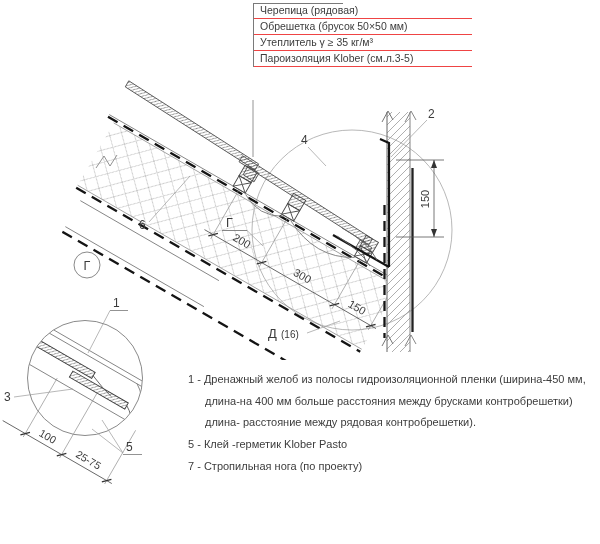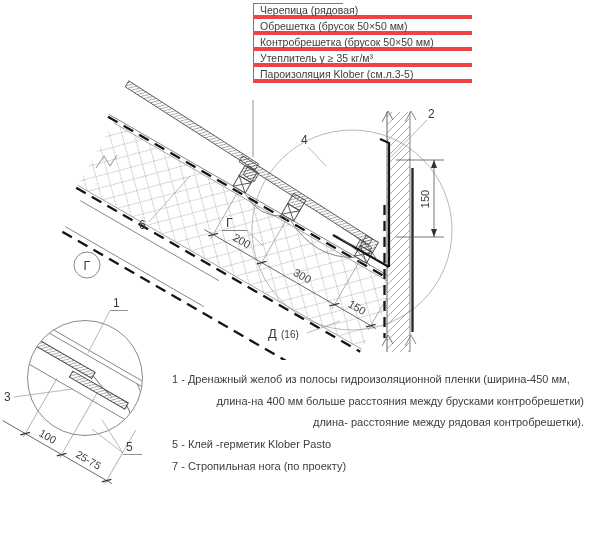--- a/index.html
+++ b/index.html
@@ -1,27 +1,27 @@
 <!DOCTYPE html>
 <html><head>
 <meta charset="utf-8">
 <style>
   html,body{margin:0;padding:0;background:#ffffff;}
   #stage{position:relative;width:600px;height:544px;background:#fff;overflow:hidden;
          font-family:"Liberation Sans","DejaVu Sans",sans-serif;color:#3a3a3a;}
   #drawing-svg{position:absolute;left:0;top:0;}
   
   .layers-table{position:absolute;left:253px;top:3px;width:218px;border-left:1px solid #7a7a7a;}
-  .layers-table .row{height:16px;box-sizing:border-box;border-bottom:4px solid #ef4444;
+  .layers-table .row{height:16px;box-sizing:border-box;border-bottom:1px solid #ef4444;
          font-size:10.5px;line-height:15px;padding-left:6px;white-space:nowrap;color:#3c3c3c;}
   .table-topline{position:absolute;left:253px;top:3px;width:90px;border-top:1px solid #7a7a7a;}
   
-  .legend{position:absolute;left:172px;top:369px;width:412px;font-size:11px;color:#3c3c3c;}
+  .legend{position:absolute;left:188px;top:369px;width:412px;font-size:11px;color:#3c3c3c;}
   .legend .lline{height:21.7px;line-height:21.7px;white-space:nowrap;}
-  .legend .indent{padding-left:17px;text-align:right;}
+  .legend .indent{padding-left:17px;}
   svg text{font-family:"Liberation Sans","DejaVu Sans",sans-serif;fill:#3a3a3a;}
 </style>
 </head>
 <body>
 
 <div id="stage">
 
   <svg id="drawing-svg" width="600" height="544" viewBox="0 0 600 544">
     <defs>
       <pattern id="pat-dense" width="4" height="4" patternUnits="userSpaceOnUse">
@@ -190,21 +190,20 @@
       <line x1="123" y1="454.5" x2="142" y2="454.5" stroke="#777" stroke-width="0.8"></line>
       <line x1="123" y1="453" x2="102" y2="420" stroke="#999" stroke-width="0.7"></line>
       <line x1="123" y1="453" x2="92" y2="429" stroke="#999" stroke-width="0.7"></line>
     </g>
   </svg>
 
   <div class="table-topline"></div>
   <div class="layers-table">
     <div class="row">Черепица (рядовая)</div>
     <div class="row">Обрешетка (брусок 50×50 мм)</div>
-    <div class="row">Контробрешетка (брусок 50×50 мм)</div>
     <div class="row">Утеплитель γ ≥  35 кг/м³</div>
     <div class="row">Пароизоляция Klober (см.л.3-5)</div>
   </div>
 
   <div class="legend">
     <div class="lline">1 - Дренажный желоб из полосы гидроизоляционной пленки (ширина-450 мм,</div>
     <div class="lline indent">длина-на 400 мм больше расстояния между брусками контробрешетки)</div>
     <div class="lline indent">длина- расстояние между рядовая контробрешетки).</div>
     <div class="lline">5 - Клей -герметик Klober Pasto</div>
     <div class="lline">7 - Стропильная нога (по проекту)</div>

